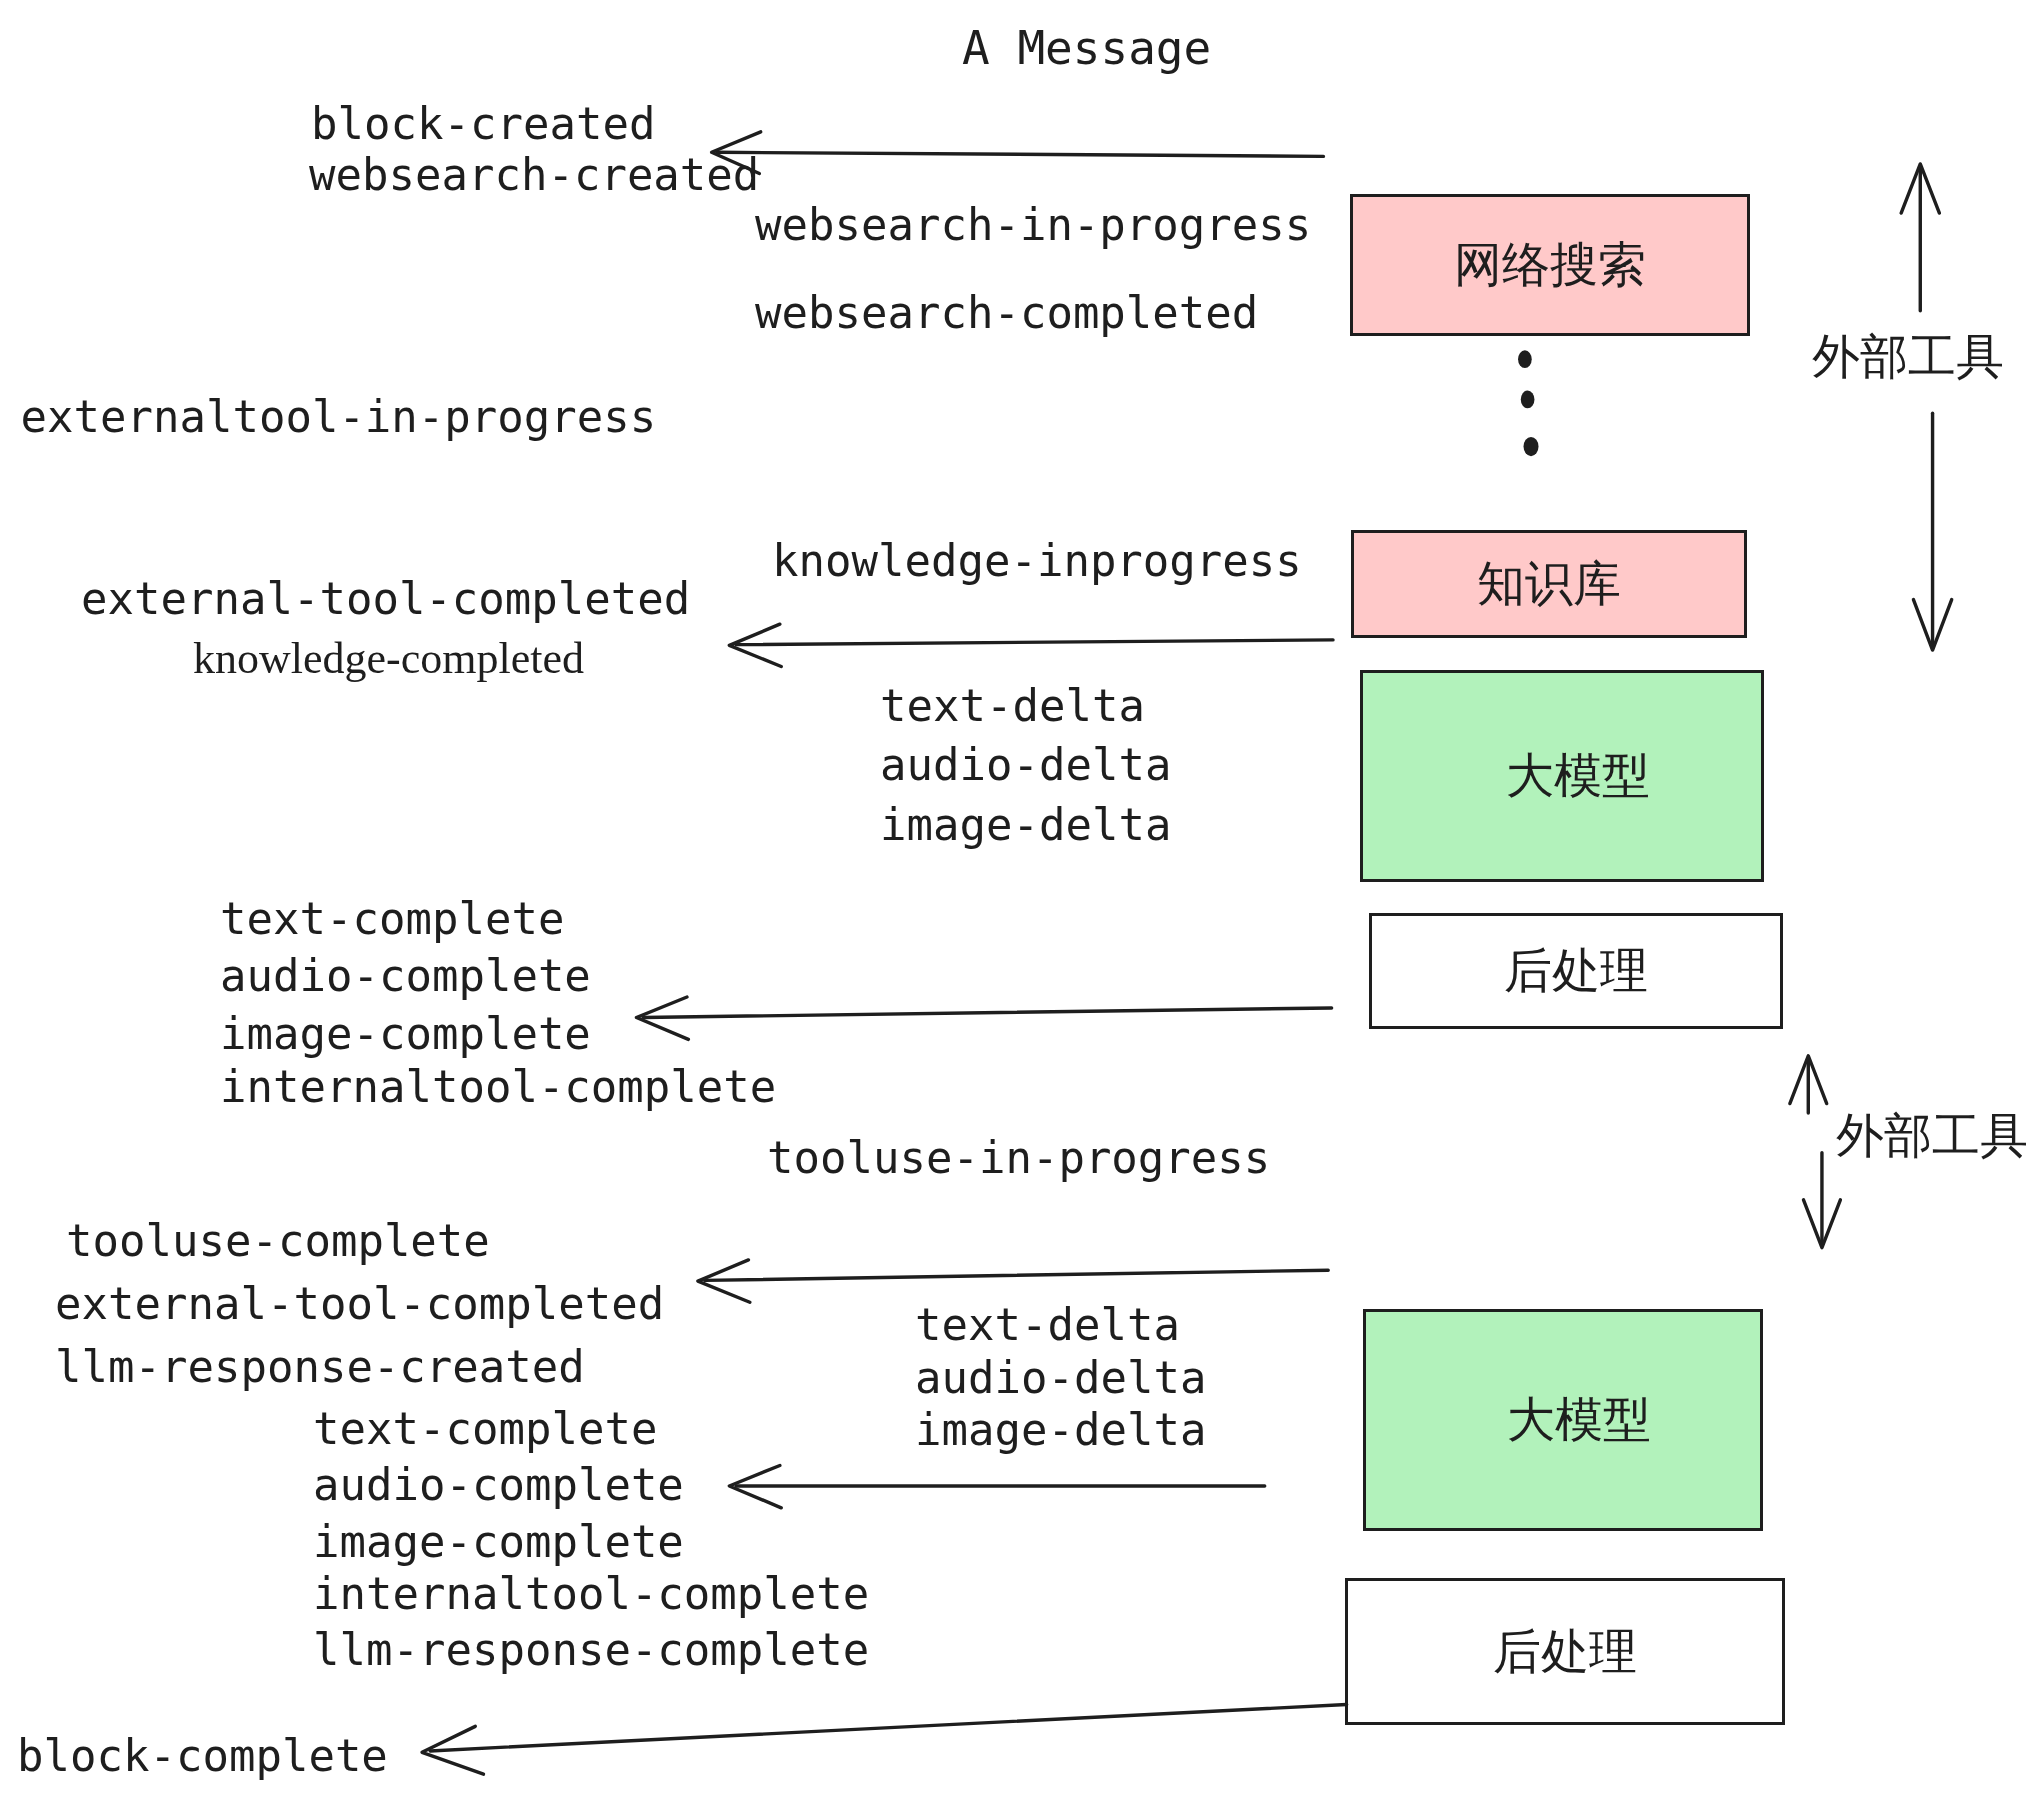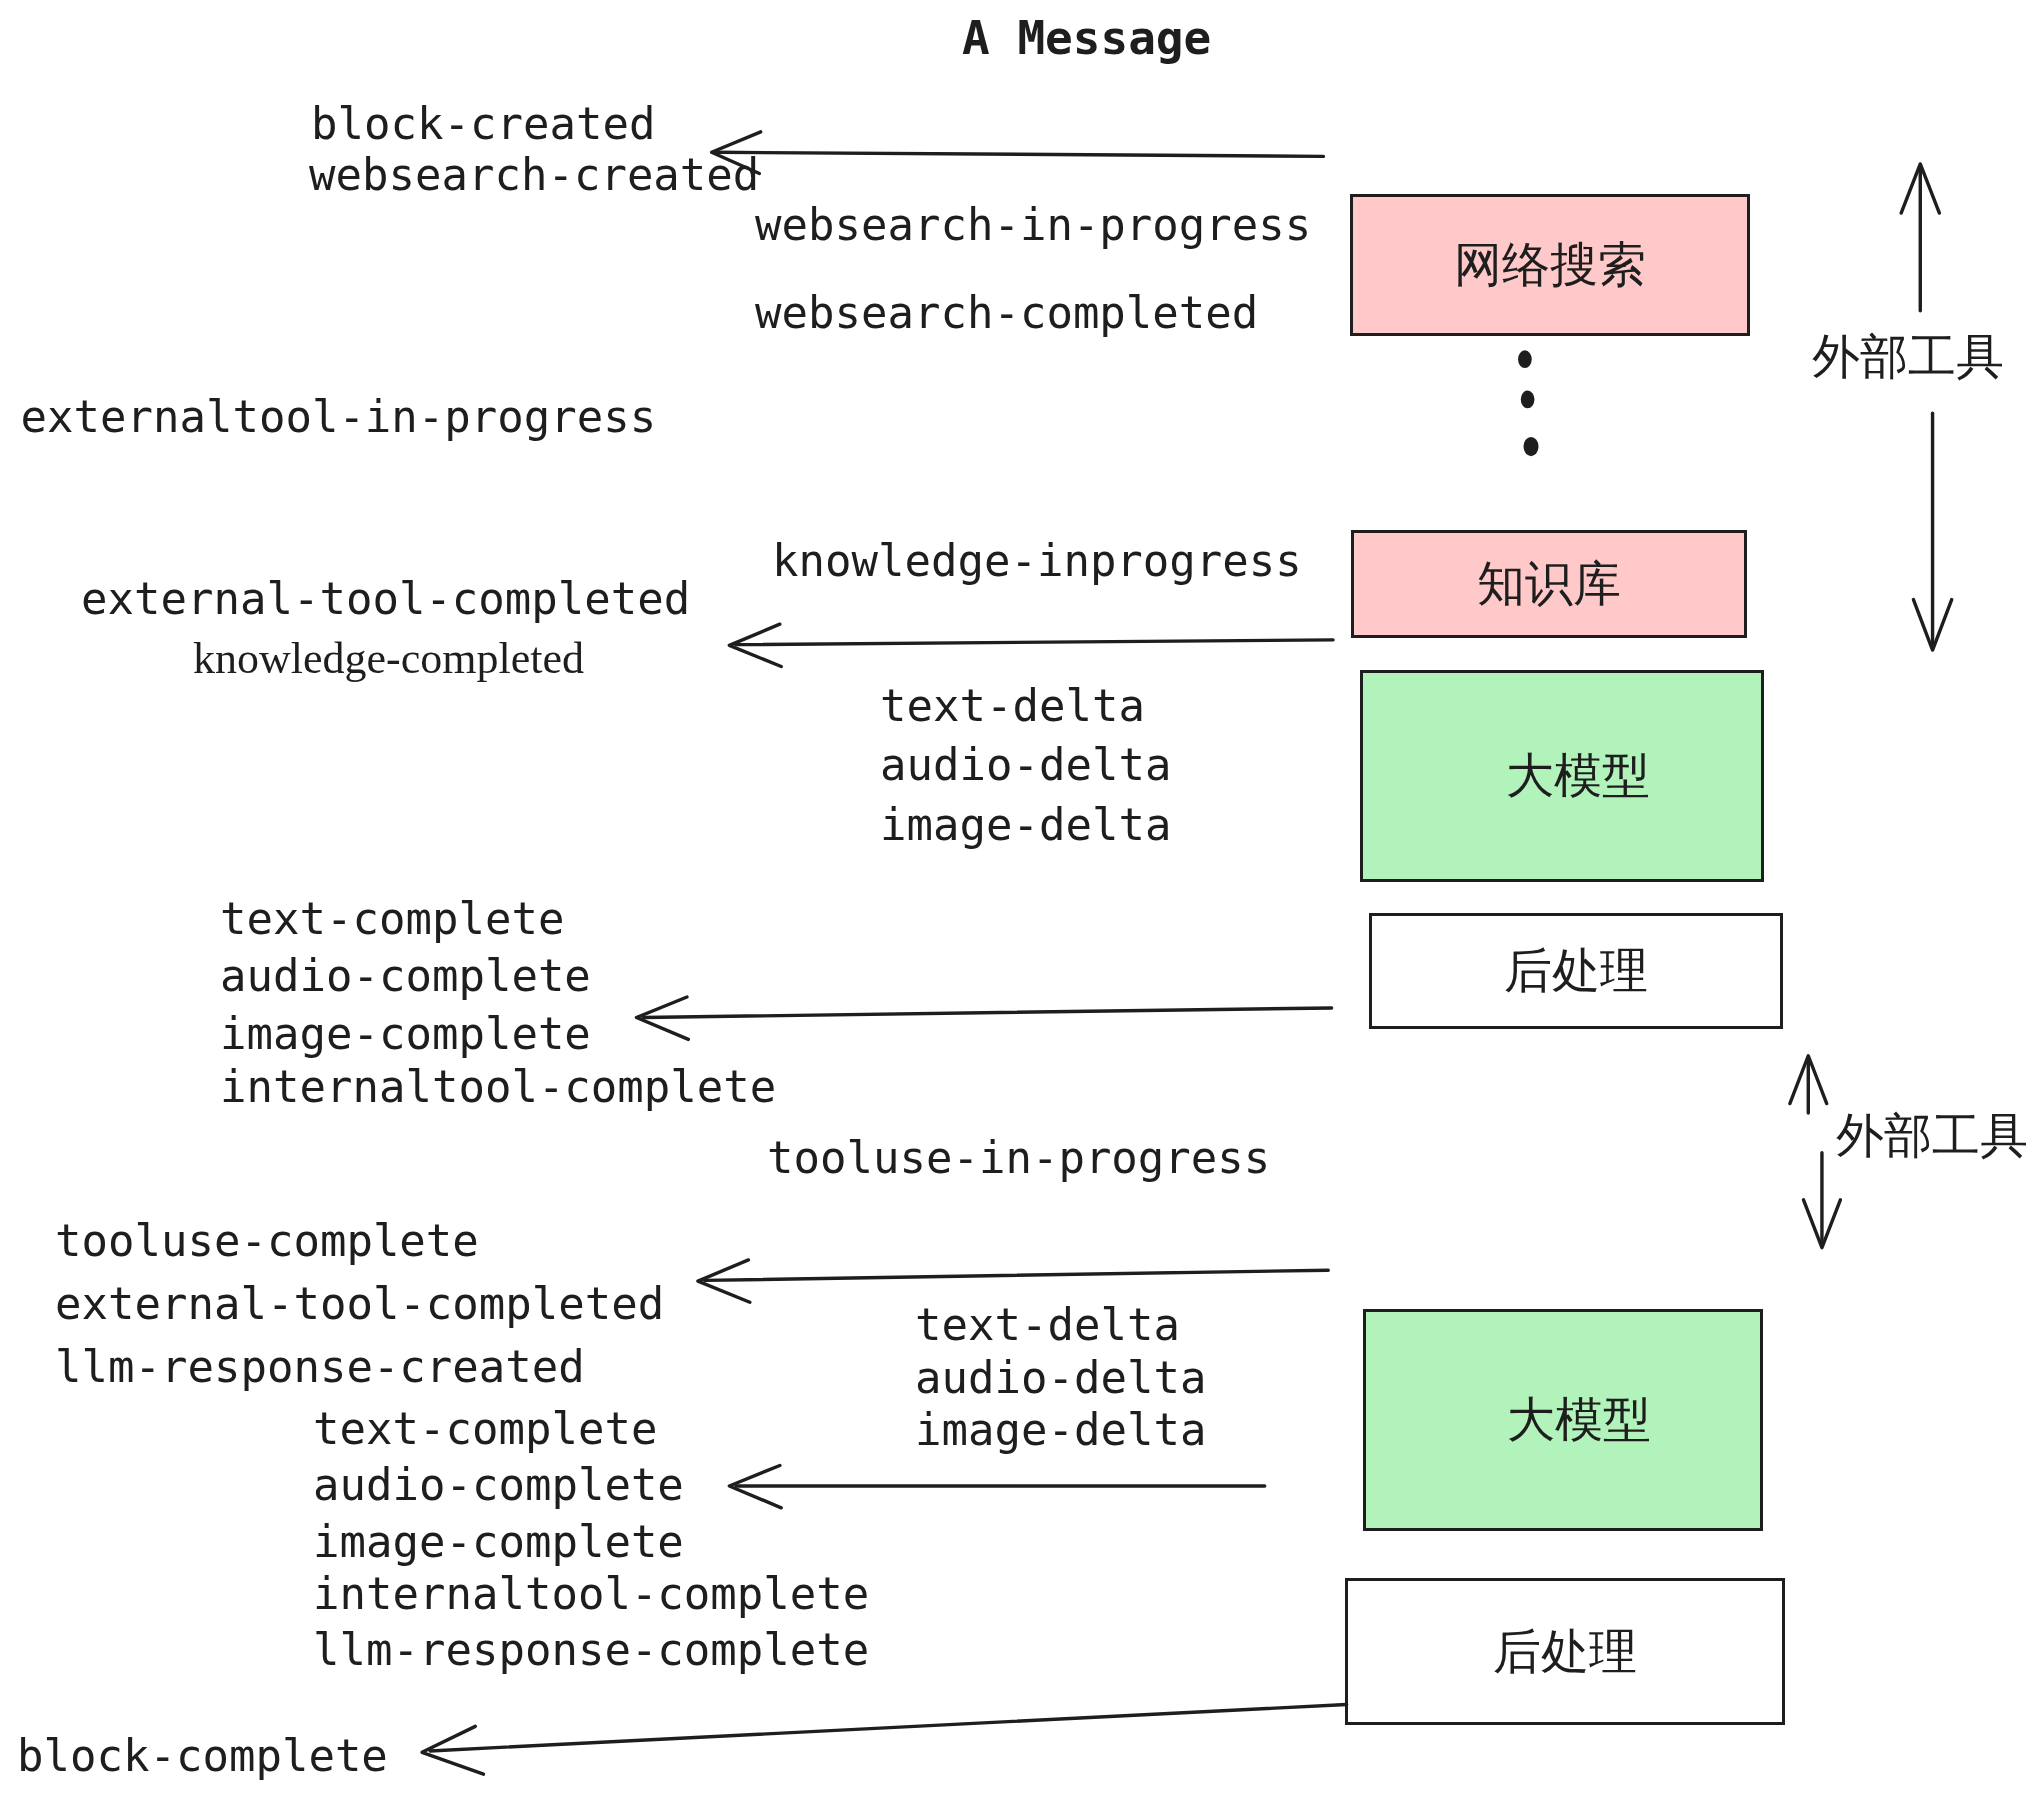--- a/index.html
+++ b/index.html
@@ -20,42 +20,42 @@
         white-space:nowrap;color:var(--ink);}
   svg.layer{position:absolute;left:0;top:0;}
   .stroke{stroke:var(--ink);stroke-width:5;fill:none;stroke-linecap:round;stroke-linejoin:round;}
   .dot{fill:var(--ink);}
 </style>
 </head>
 <body>
 
 <div id="canvas">
 
-  <div class="title" style="left:962px;top:15px;font-weight:bold;">A Message</div>
+  <div class="title" style="left:962px;top:25px;">A Message</div>
 
   <div class="ev" style="left:311px;top:101px;">block-created</div>
   <div class="ev" style="left:309px;top:152px;">websearch-created</div>
   <div class="ev" style="left:755px;top:202px;">websearch-in-progress</div>
   <div class="ev" style="left:755px;top:290px;">websearch-completed</div>
   <div class="ev" style="left:20.5px;top:394px;">externaltool-in-progress</div>
   <div class="ev" style="left:772px;top:538px;">knowledge-inprogress</div>
   <div class="ev" style="left:81px;top:576px;">external-tool-completed</div>
   <div class="ev" style="left:193px;top:636px;font-family:Liberation Serif, serif;">knowledge-completed</div>
 
   <div class="ev" style="left:880px;top:683px;">text-delta</div>
   <div class="ev" style="left:880px;top:742px;">audio-delta</div>
   <div class="ev" style="left:880px;top:802px;">image-delta</div>
 
   <div class="ev" style="left:220px;top:896px;">text-complete</div>
   <div class="ev" style="left:220px;top:953px;">audio-complete</div>
   <div class="ev" style="left:220px;top:1011px;">image-complete</div>
   <div class="ev" style="left:220px;top:1064px;">internaltool-complete</div>
   <div class="ev" style="left:767px;top:1135px;">tooluse-in-progress</div>
 
-  <div class="ev" style="left:55px;top:1218px;">tooluse-complete</div>
+  <div class="ev" style="left:66px;top:1218px;">tooluse-complete</div>
   <div class="ev" style="left:55px;top:1281px;">external-tool-completed</div>
   <div class="ev" style="left:55px;top:1344px;">llm-response-created</div>
 
   <div class="ev" style="left:915px;top:1302px;">text-delta</div>
   <div class="ev" style="left:915px;top:1355px;">audio-delta</div>
   <div class="ev" style="left:915px;top:1407px;">image-delta</div>
 
   <div class="ev" style="left:313px;top:1406px;">text-complete</div>
   <div class="ev" style="left:313px;top:1462px;">audio-complete</div>
   <div class="ev" style="left:313px;top:1519px;">image-complete</div>

